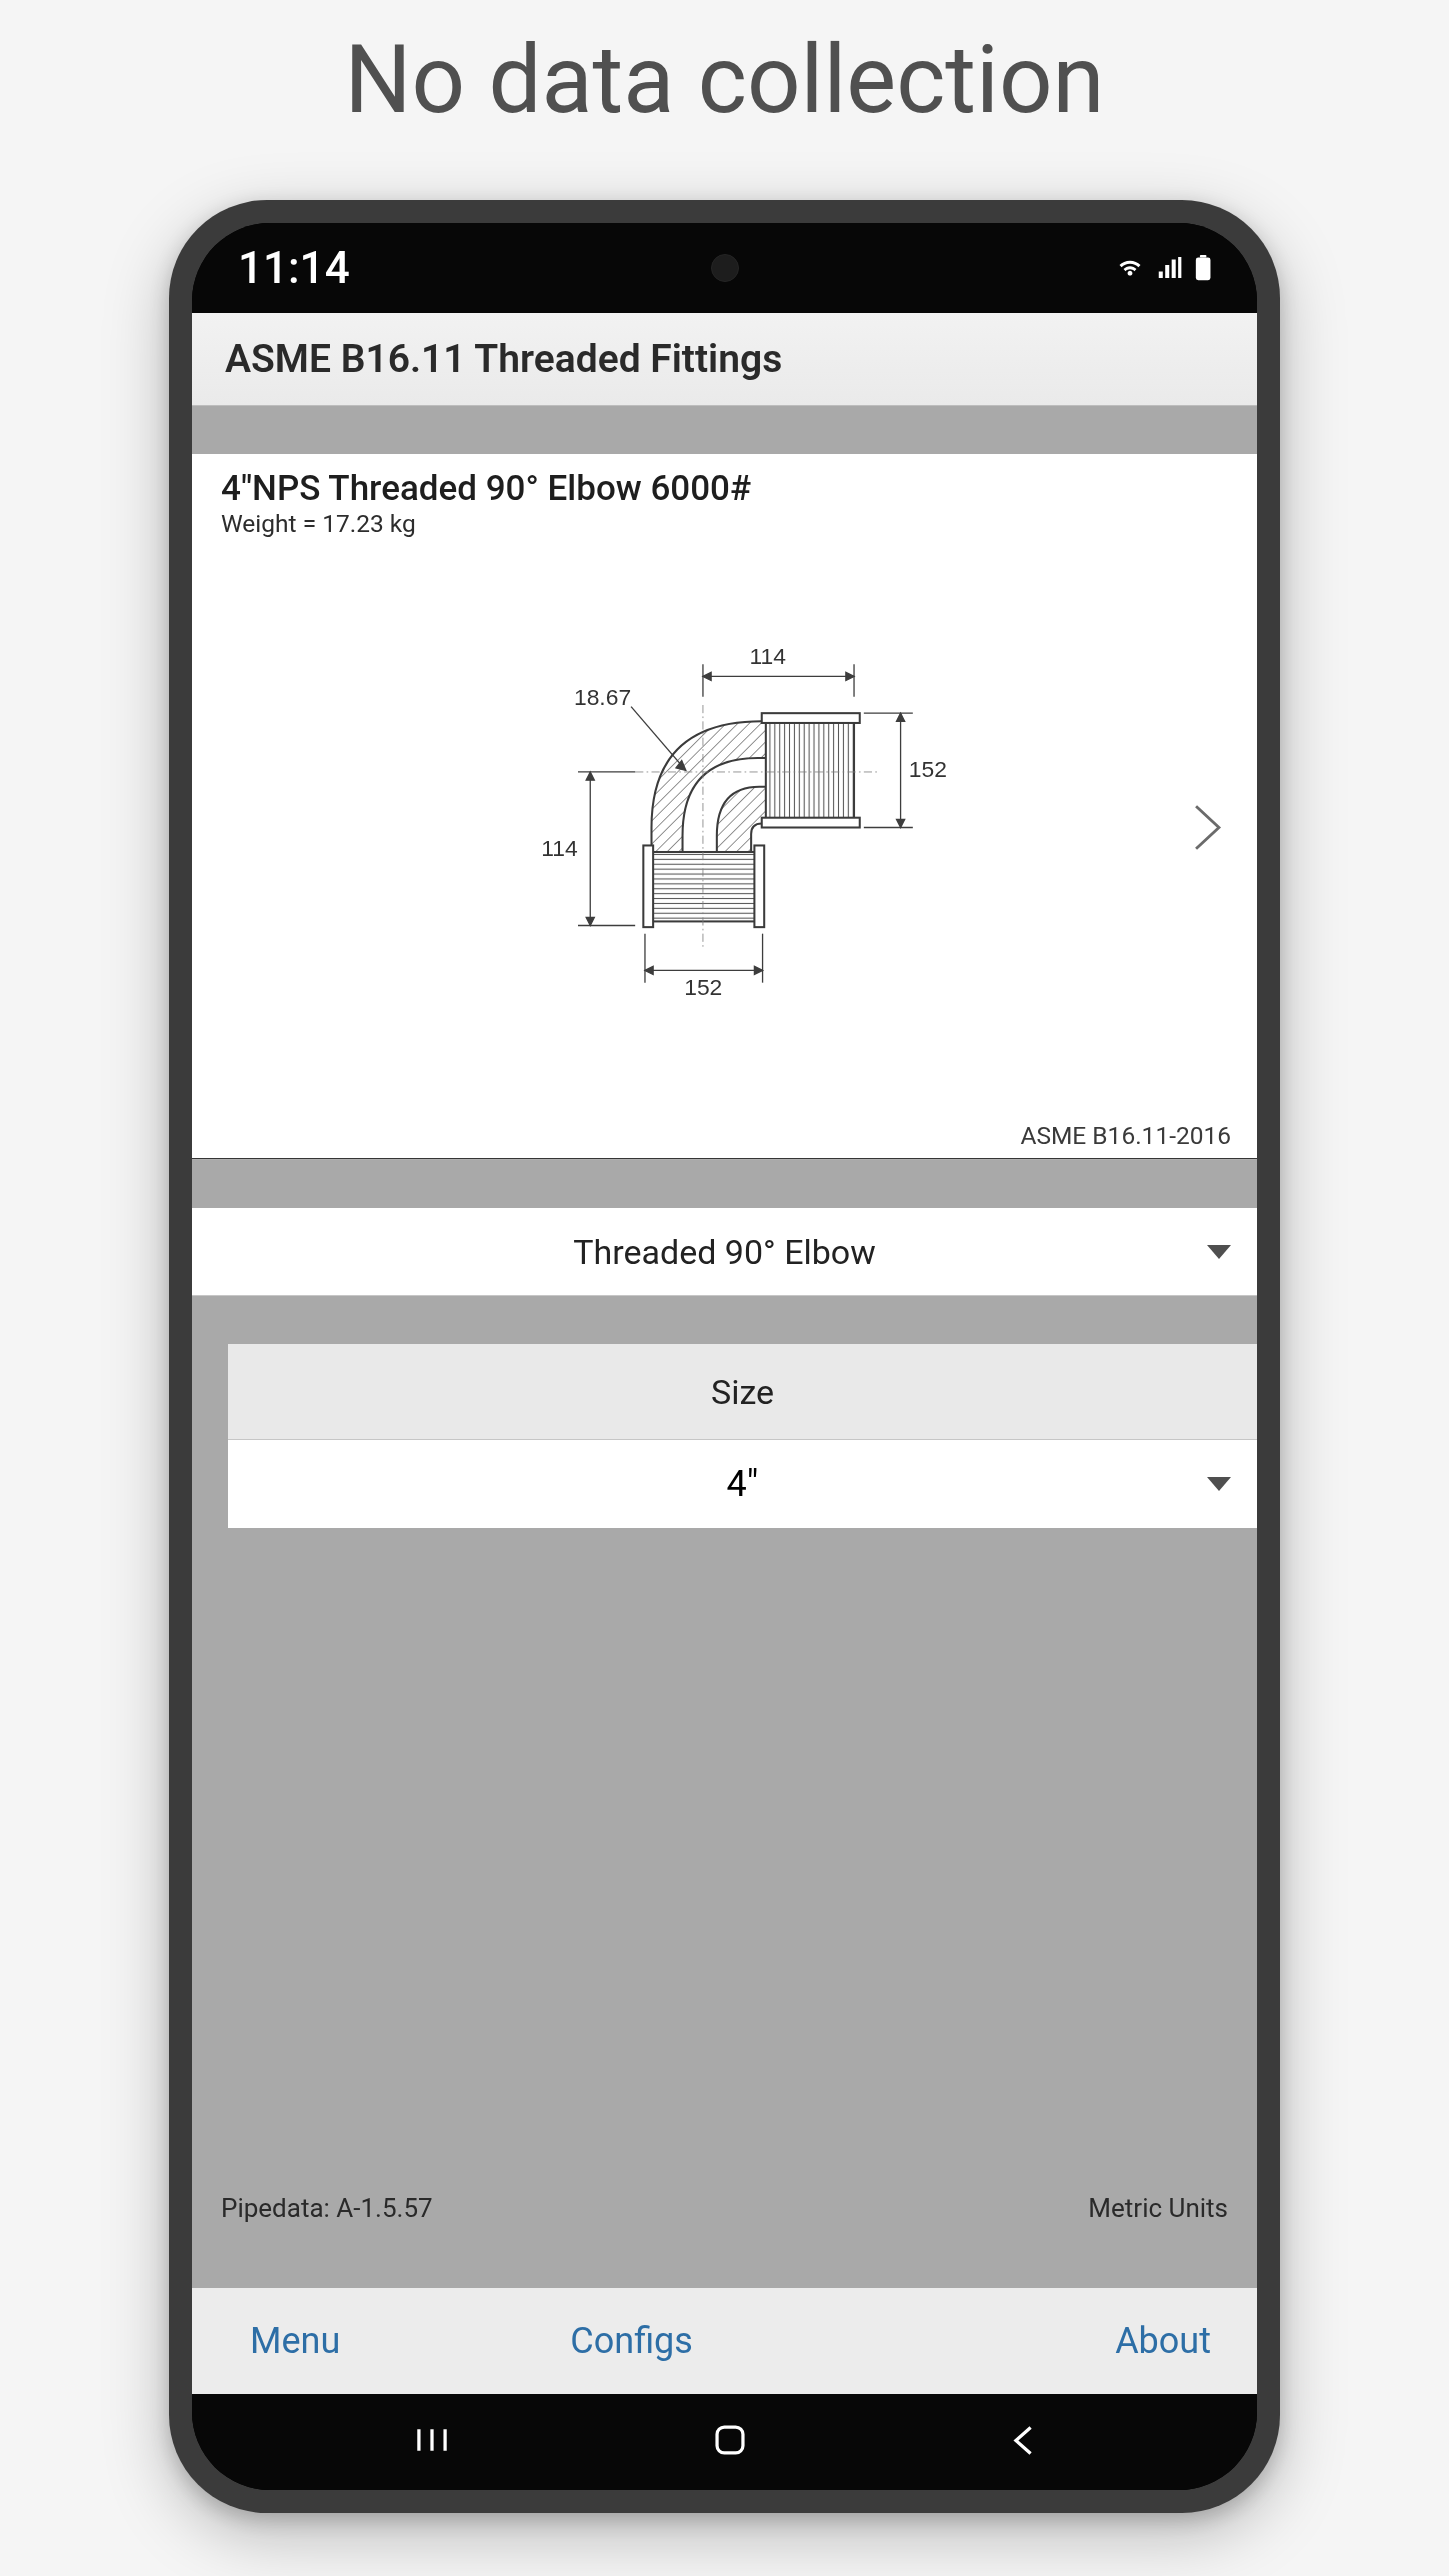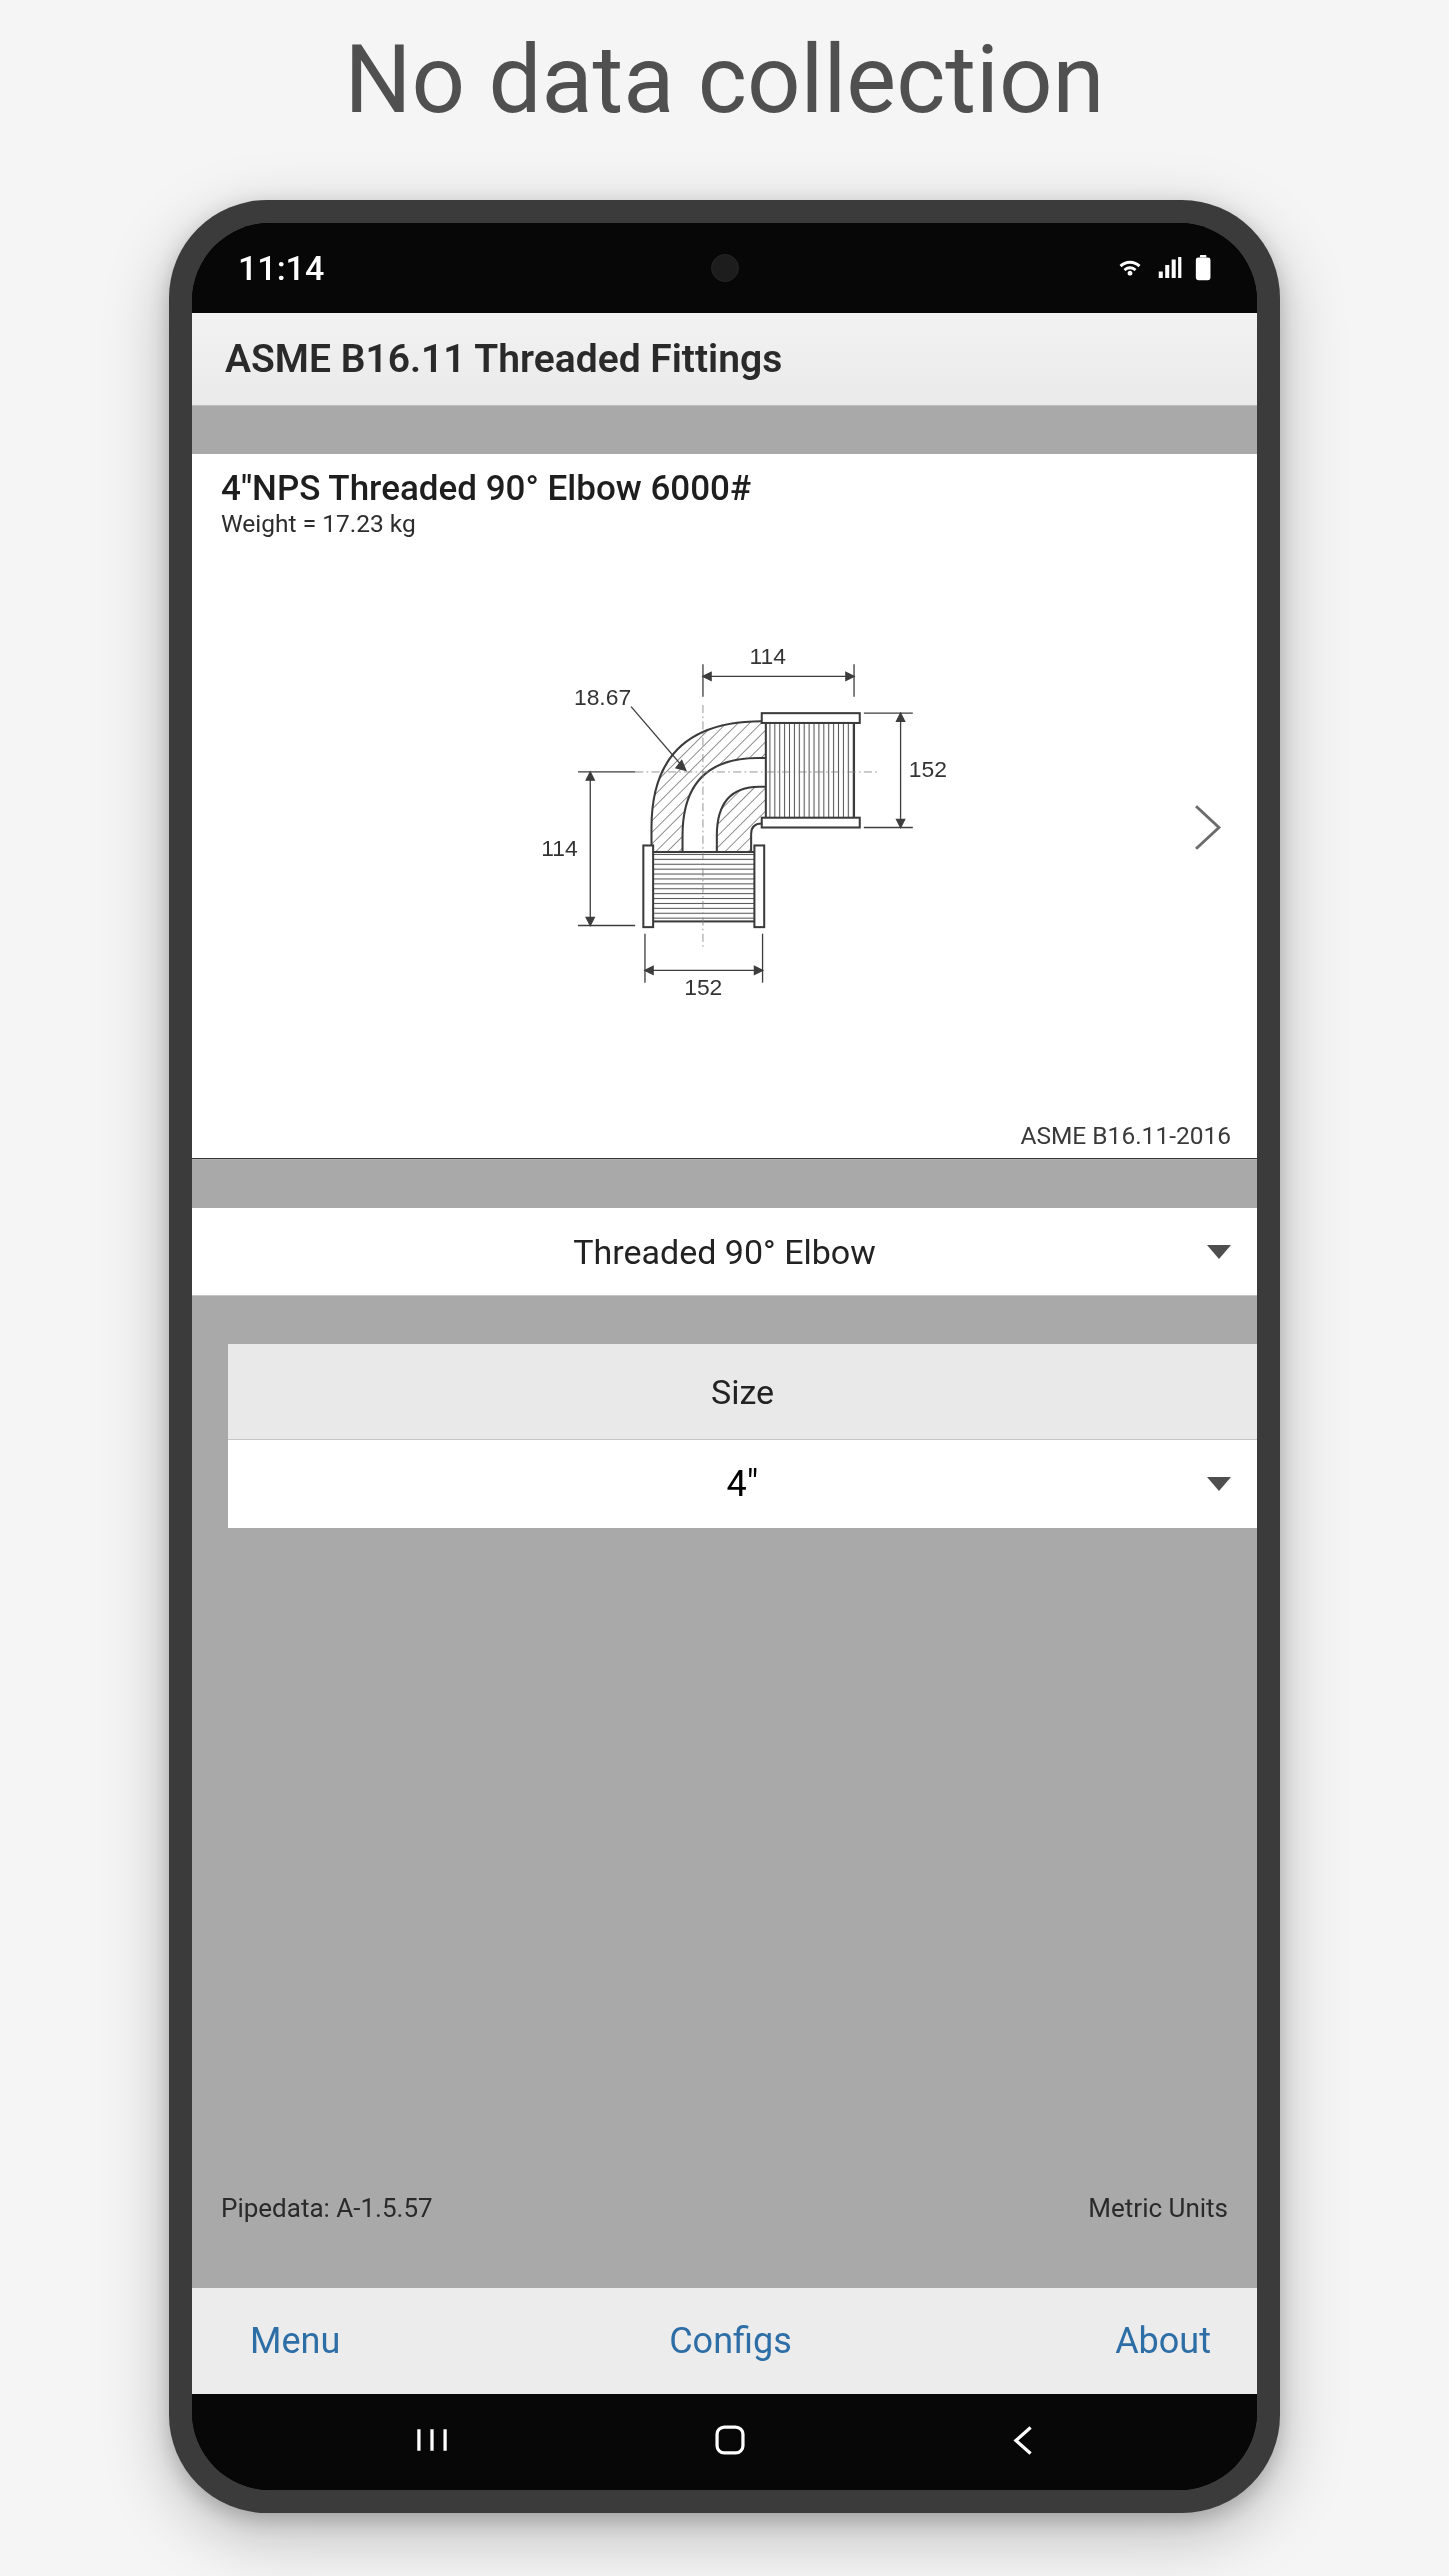--- a/index.html
+++ b/index.html
@@ -47,21 +47,21 @@
   .statusbar {
     height: 90px;
     background: #070707;
     color: #fff;
     display: flex;
     align-items: center;
     padding: 0 46px;
     font-size: 31px;
     position: relative;
   }
-  .statusbar .time { font-size: 34px; font-weight: 500; }
+  .statusbar .time { font-size: 44px; font-weight: 500; }
   .statusbar .camera {
     position: absolute;
     left: 50%; top: 50%;
     transform: translate(-50%, -50%);
     width: 28px; height: 28px;
     border-radius: 50%;
     background: #1d1d1d;
     border: 1.6px solid #252525;
   }
   .statusbar .right {
@@ -205,21 +205,20 @@
   
   .tab-bar {
     background: #ececec;
     height: 106px;
     display: flex;
     align-items: center;
     padding: 0 46px;
   }
   .tab-btn {
     flex: 1;
-    text-align: center;
     font-size: 36px;
     color: #2d6ea6;
     cursor: pointer;
   }
   .tab-btn.left { text-align: left; margin-left: 12px; }
   .tab-btn.right { text-align: right; }
 
   
   .navbar {
     height: 96px;

